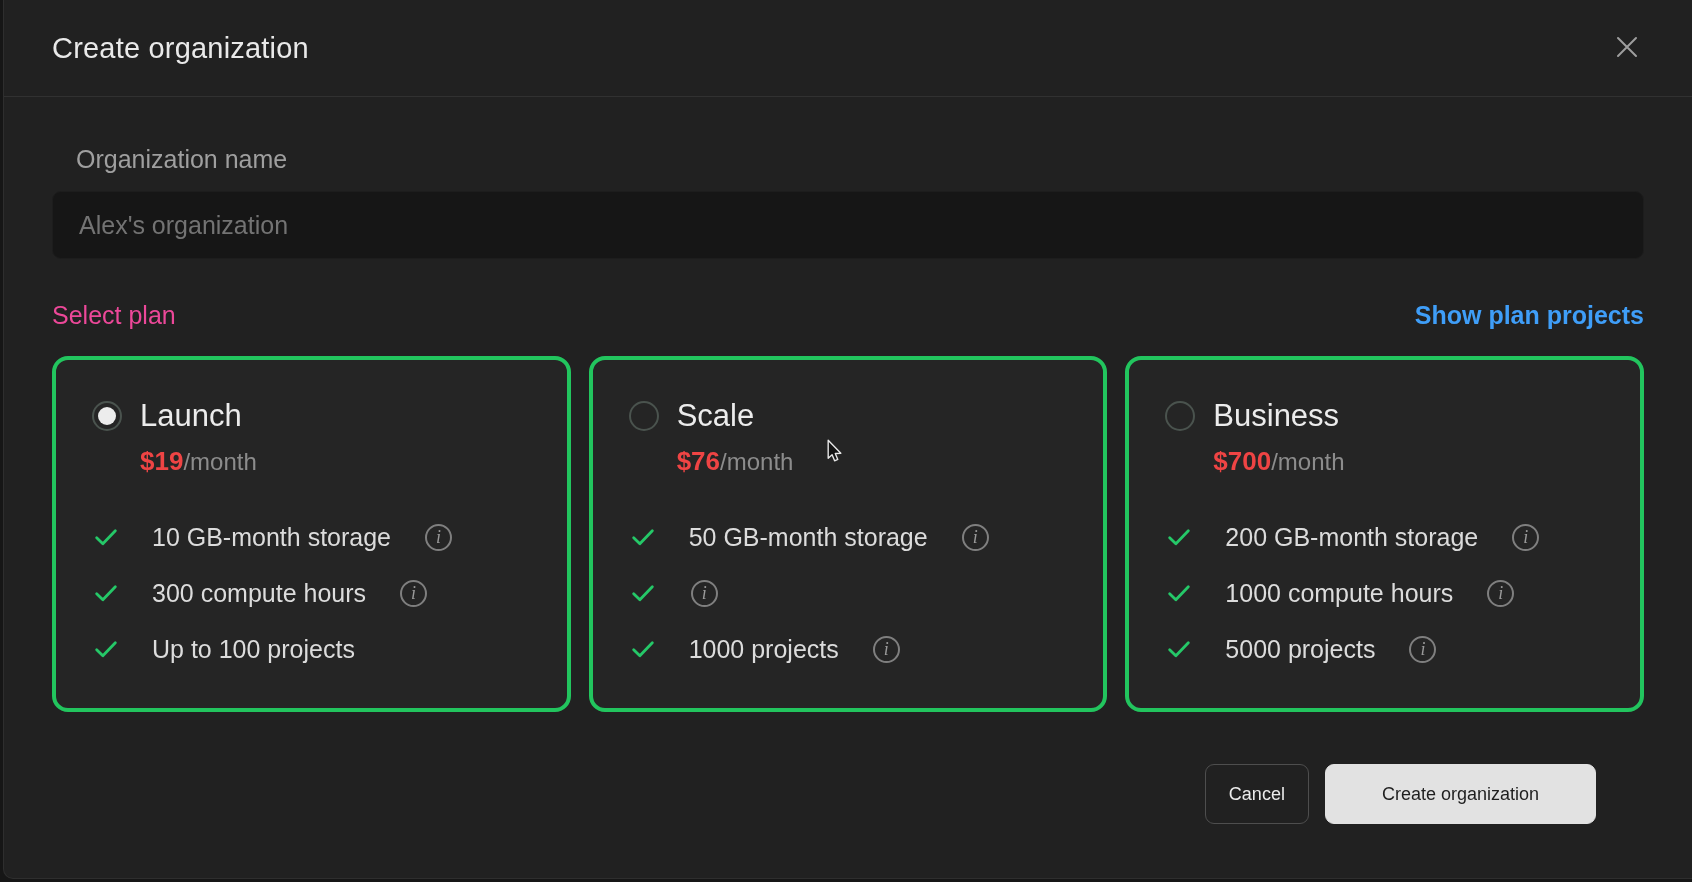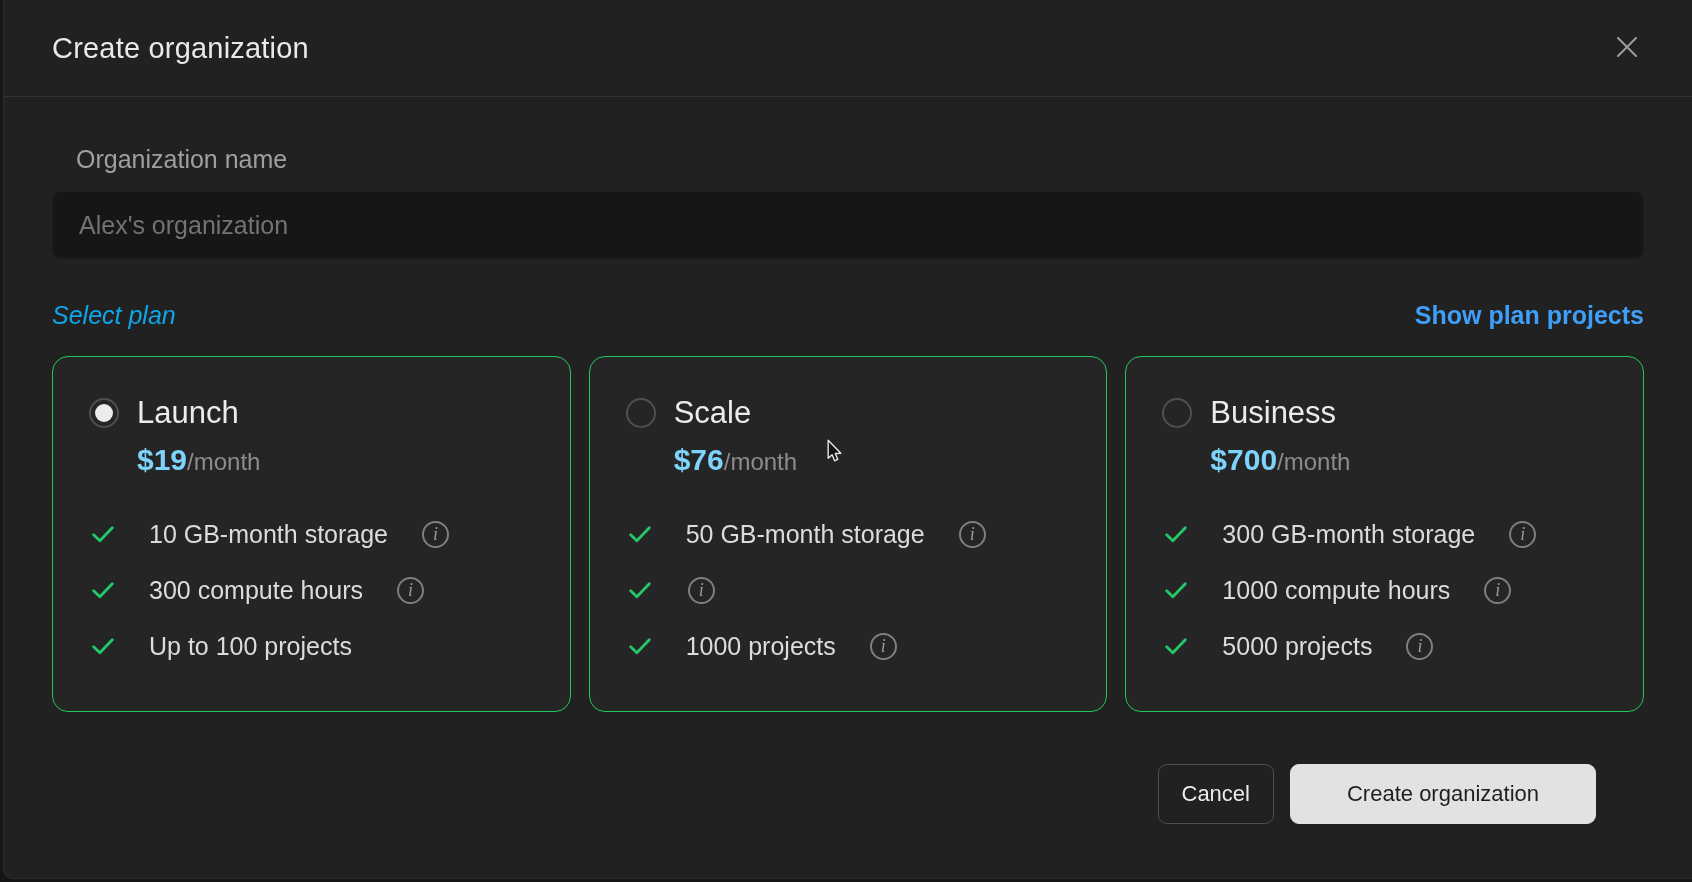--- a/index.html
+++ b/index.html
@@ -58,38 +58,38 @@
     font-family: "Liberation Sans", sans-serif;
     padding: 0 26px;
     outline: none;
   }
   .select-plan-row {
     margin-top: 42px;
     display: flex;
     align-items: center;
     justify-content: space-between;
   }
-  .select-plan-label { font-size: 25px; color: #0ea5e9; font-style: italic; }
+  .select-plan-label { font-size: 25px; color: #ec4899; }
   .benefits-link {
     font-size: 25px;
     font-weight: 700;
     color: var(--accent-blue, #3f9ef8);
     text-decoration: none;
     cursor: pointer;
   }
   .plans-grid {
     margin-top: 26px;
     display: grid;
     grid-template-columns: repeat(3, 1fr);
     gap: 18px;
   }
   .plan-card {
     height: 356px;
     background: #252525;
-    border: 1px solid #22c55e;
+    border: 4px solid #22c55e;
     border-radius: 16px;
     padding: 36px 34px 0 36px;
     cursor: pointer;
   }
   .plan-head {
     display: flex;
     align-items: center;
     gap: 18px;
     height: 40px;
   }
@@ -114,23 +114,23 @@
     font-weight: 500;
     color: #ececec;
   }
   .plan-price-row {
     margin: 10px 0 0 48px;
     height: 38px;
     display: flex;
     align-items: baseline;
   }
   .plan-price {
-    font-size: 30px;
+    font-size: 26px;
     font-weight: 700;
-    color: #7dd3fc;
+    color: #ef4444;
   }
   .plan-period {
     font-size: 24px;
     color: #8c8c8c;
   }
   .features {
     margin-top: 36px;
     list-style: none;
     display: flex;
     flex-direction: column;
@@ -161,21 +161,21 @@
   .footer {
     margin-top: 52px;
     display: flex;
     justify-content: flex-end;
     gap: 16px;
     padding: 0 48px;
   }
   .btn {
     height: 60px;
     border-radius: 9px;
-    font-size: 22px;
+    font-size: 18px;
     font-family: "Liberation Sans", sans-serif;
     cursor: pointer;
     display: flex;
     align-items: center;
     justify-content: center;
   }
   .btn-cancel {
     background: transparent;
     border: 1px solid #4e4e4e;
     color: #ebebeb;
@@ -311,21 +311,21 @@
           <span class="plan-price">$700</span>
           <span class="plan-period">/month</span>
         </div>
         <ul class="features">
           <li class="feature-row">
             <span class="check-icon">
               <svg width="28" height="28" viewBox="0 0 24 24">
                   <path d="M4 12.6 L9.3 17.8 L20 6.6" fill="none" stroke="#25c868" stroke-width="2.4" stroke-linecap="round" stroke-linejoin="round"></path>
                 </svg>
             </span>
-            <span class="feature-text">300 GB-month storage</span>
+            <span class="feature-text">200 GB-month storage</span>
             <span class="info-icon">i</span>
           </li>
           <li class="feature-row">
             <span class="check-icon">
               <svg width="28" height="28" viewBox="0 0 24 24">
                   <path d="M4 12.6 L9.3 17.8 L20 6.6" fill="none" stroke="#25c868" stroke-width="2.4" stroke-linecap="round" stroke-linejoin="round"></path>
                 </svg>
             </span>
             <span class="feature-text">1000 compute hours</span>
             <span class="info-icon">i</span>

